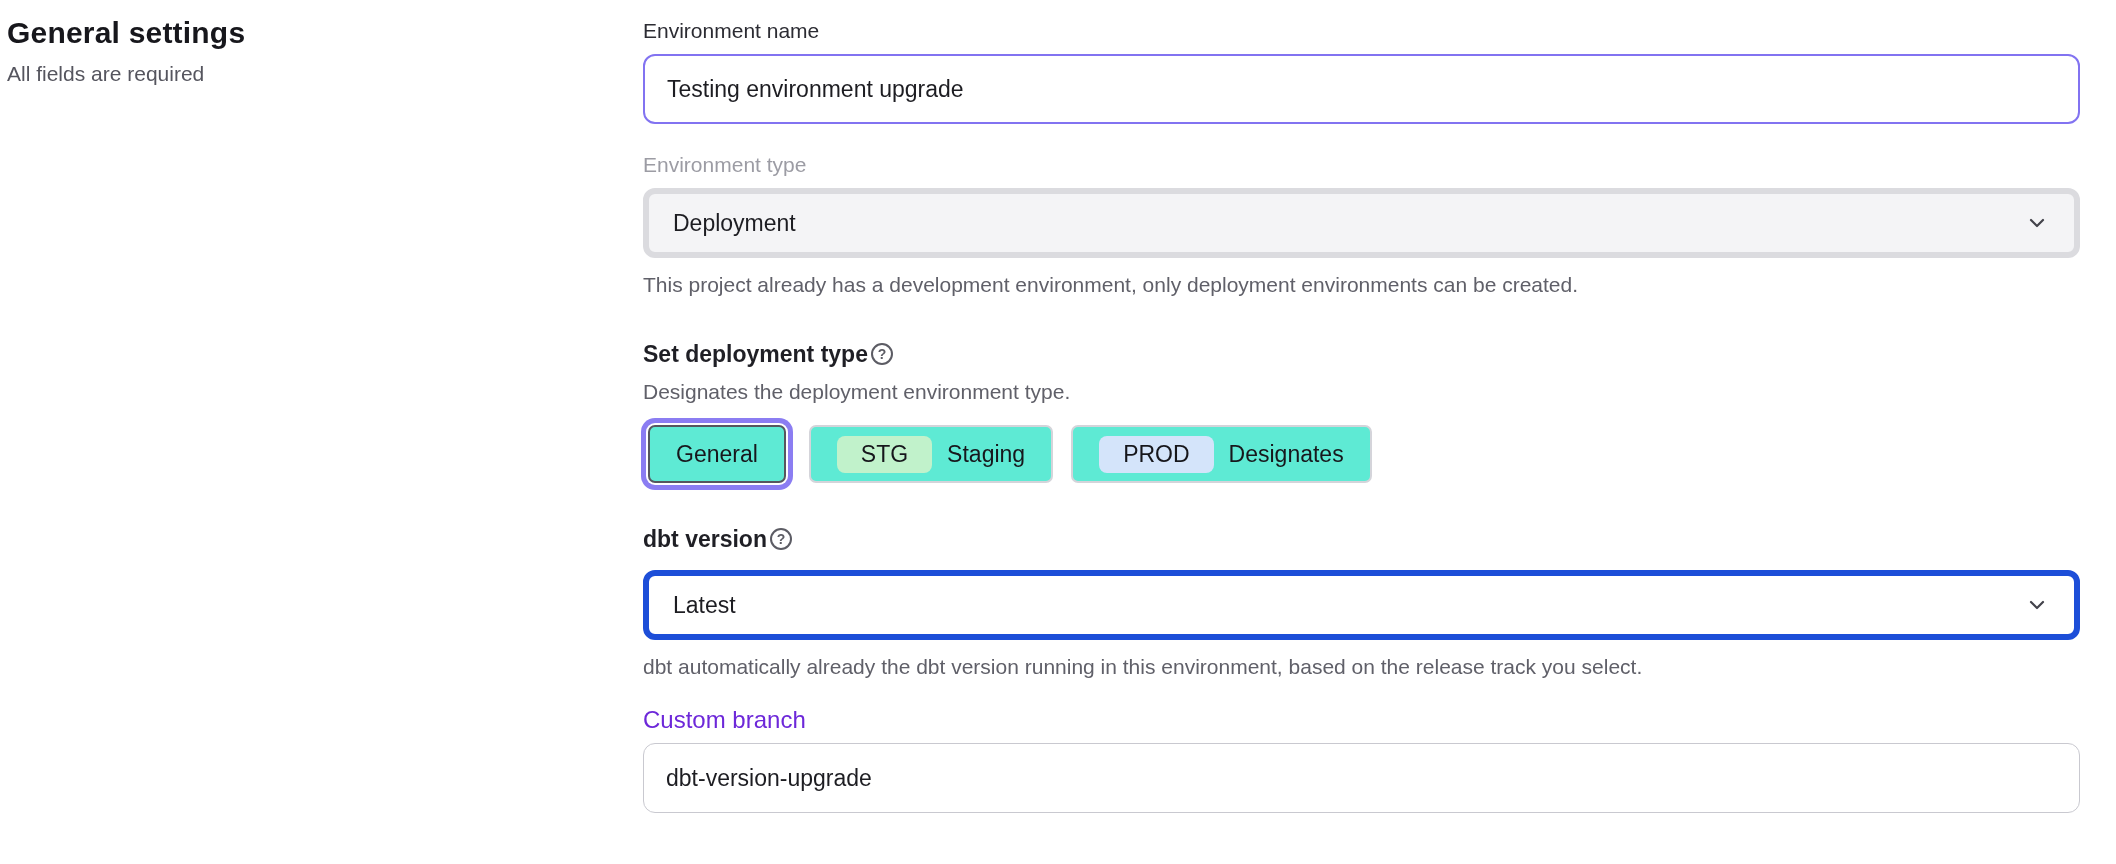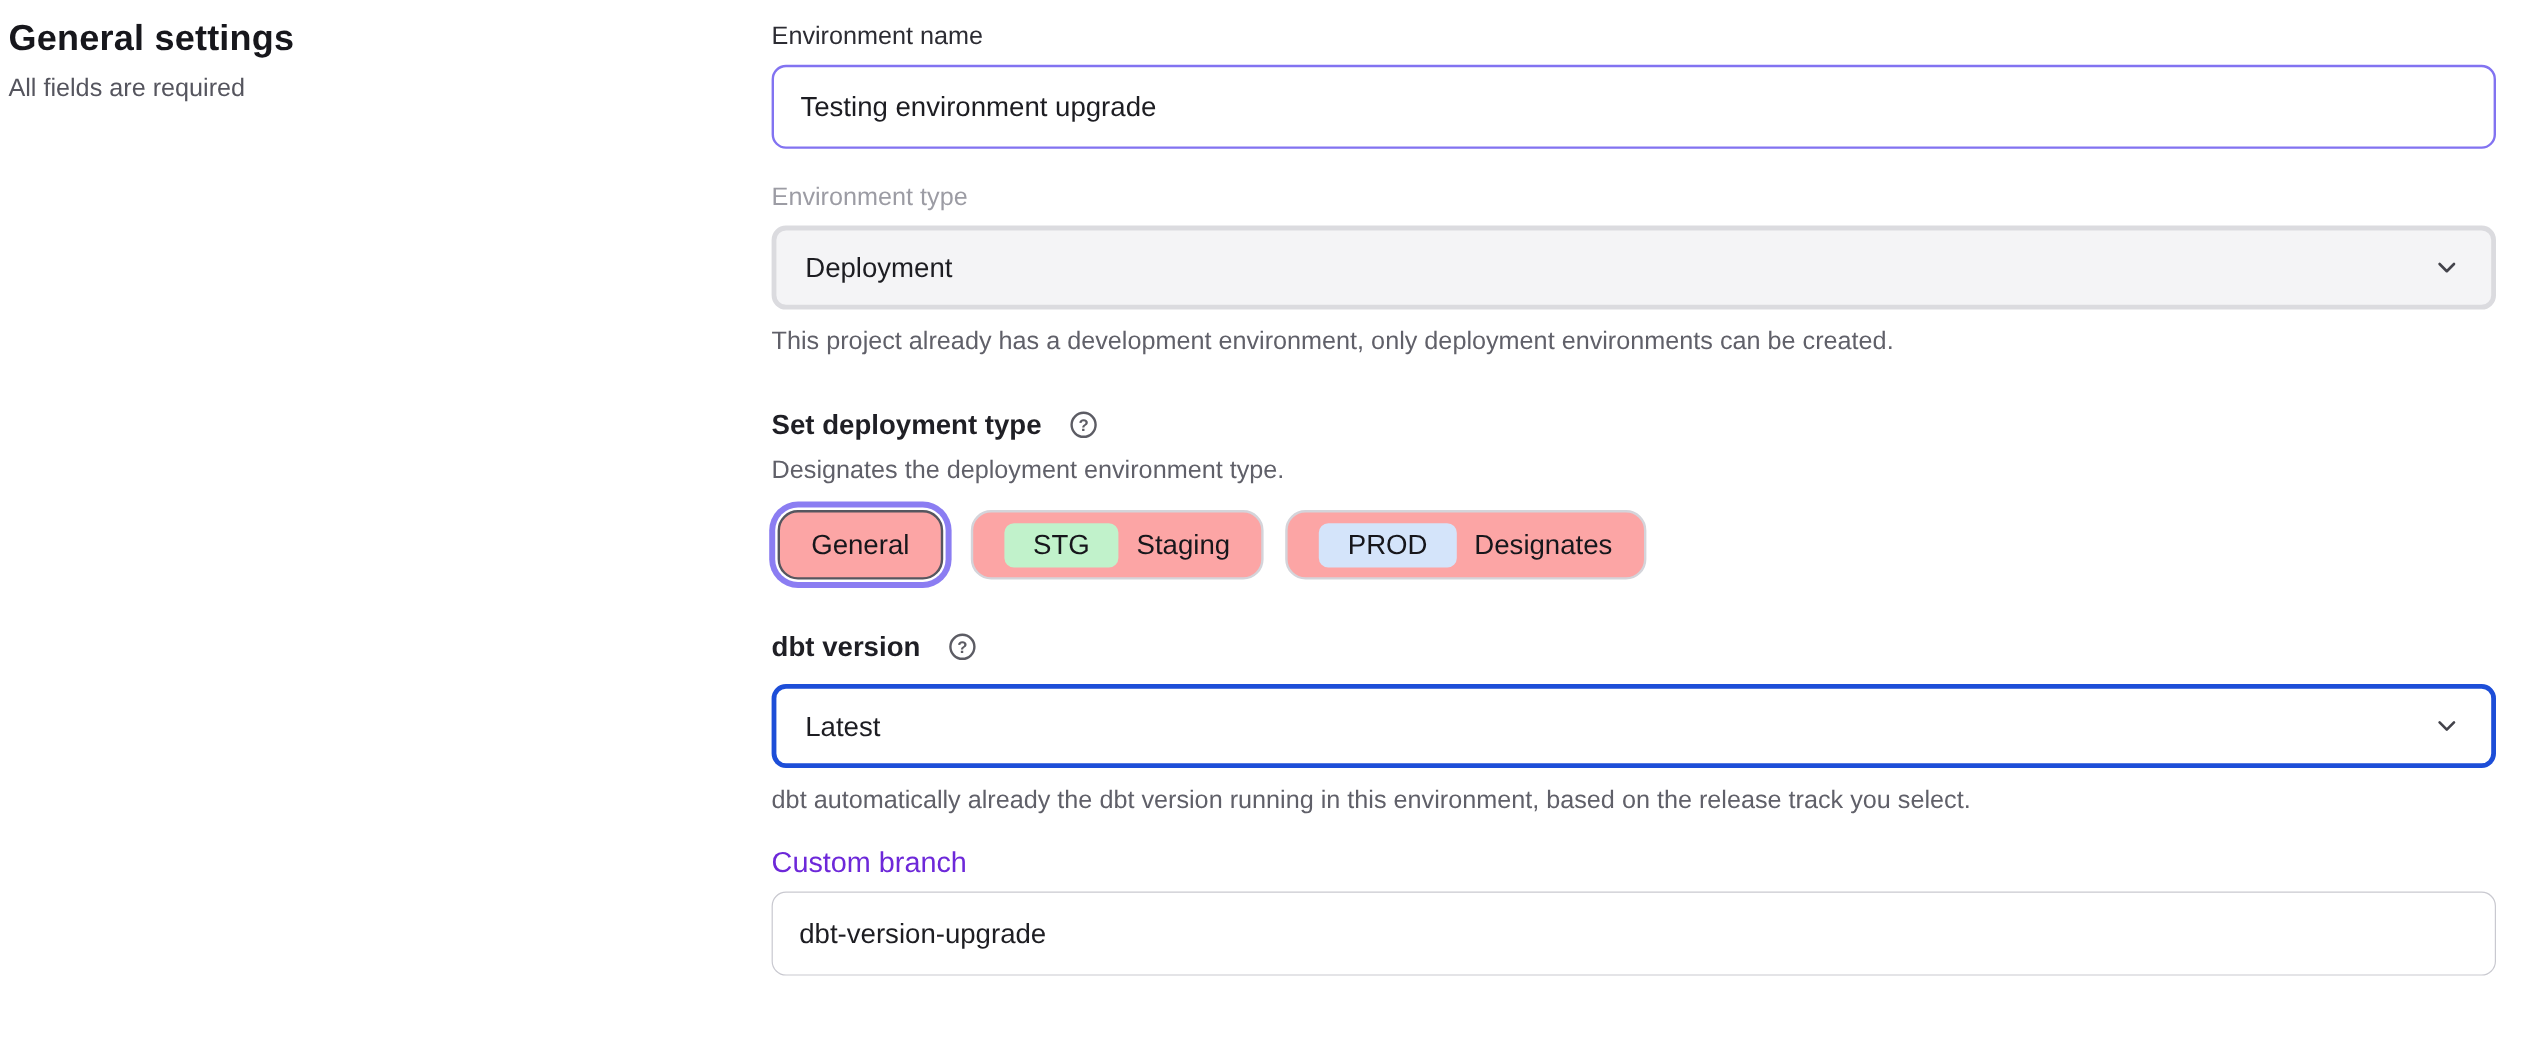--- a/index.html
+++ b/index.html
@@ -55,21 +55,21 @@
     font-size: 23px;
     color: #1d1d22;
     background: #ffffff;
     outline: none;
   }
   .text-input.focused { border: 2px solid #8273f1; }
 
   .select {
     width: 100%;
     height: 70px;
-    border: 4px solid #1d4ed8;
+    border: 6px solid #1d4ed8;
     border-radius: 12px;
     background: #ffffff;
     display: flex;
     align-items: center;
     justify-content: space-between;
     padding: 0 26px 0 24px;
     cursor: pointer;
     gap: 23px;
   }
   .select.disabled {
@@ -90,21 +90,21 @@
   .helper-text {
     margin-top: 14px;
     font-size: 21px;
     line-height: 26px;
     color: #606069;
   }
 
   .group { margin-top: 28px; }
   .group.section { margin-top: 42px; }
 
-  .section-title-row { display: flex; align-items: center; gap: 24px; }
+  .section-title-row { display: flex; align-items: center; gap: 3px; }
   .section-title {
     font-size: 23px;
     line-height: 28px;
     font-weight: 700;
     color: #1f1f25;
   }
   .help-icon {
     width: 22px;
     height: 22px;
     border: 2px solid #5c5c64;
@@ -124,23 +124,23 @@
     line-height: 26px;
     color: #606069;
   }
 
   .btn-row { display: flex; align-items: center; gap: 18px; margin-top: 20px; }
   .type-btn {
     height: 58px;
     display: inline-flex;
     align-items: center;
     gap: 15px;
-    background: #fca5a5;
+    background: #5eead4;
     border: 2px solid #d4d4da;
-    border-radius: 17px;
+    border-radius: 7px;
     padding: 0 26px;
     font-family: "Liberation Sans", "DejaVu Sans", sans-serif;
     font-size: 23px;
     color: #17171c;
     cursor: pointer;
   }
   .type-btn.selected {
     border-color: #56565f;
     box-shadow: 0 0 0 2px #ffffff, 0 0 0 7px #8b7df2;
     margin: 0 5px;

